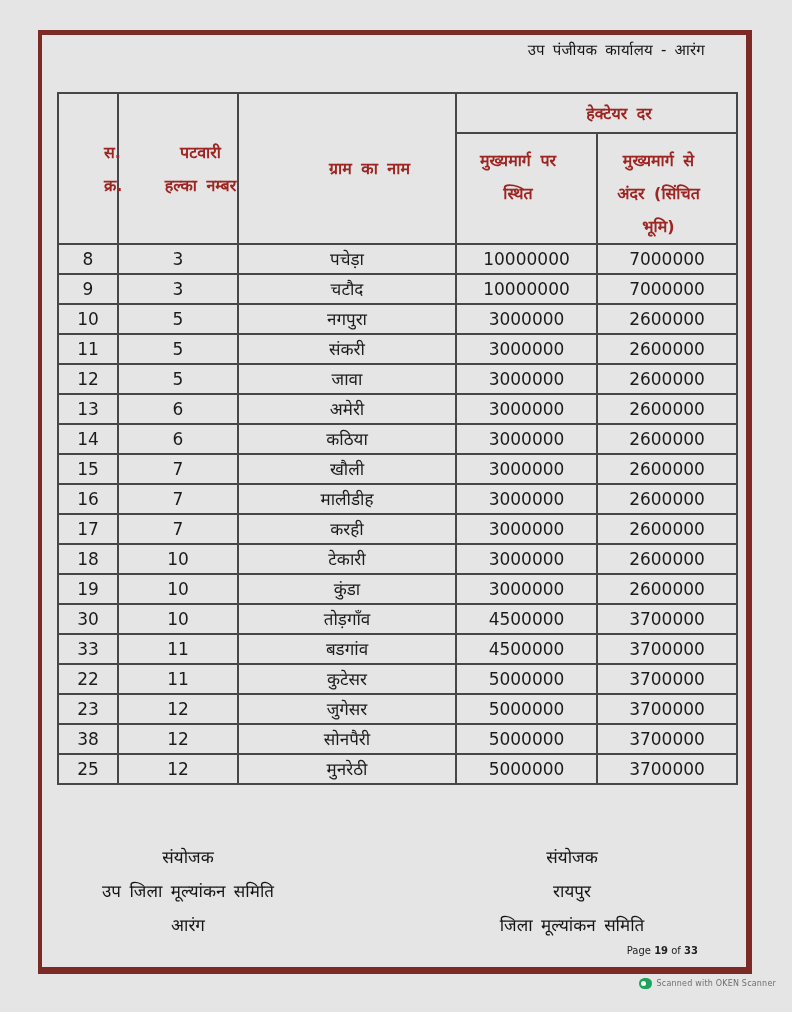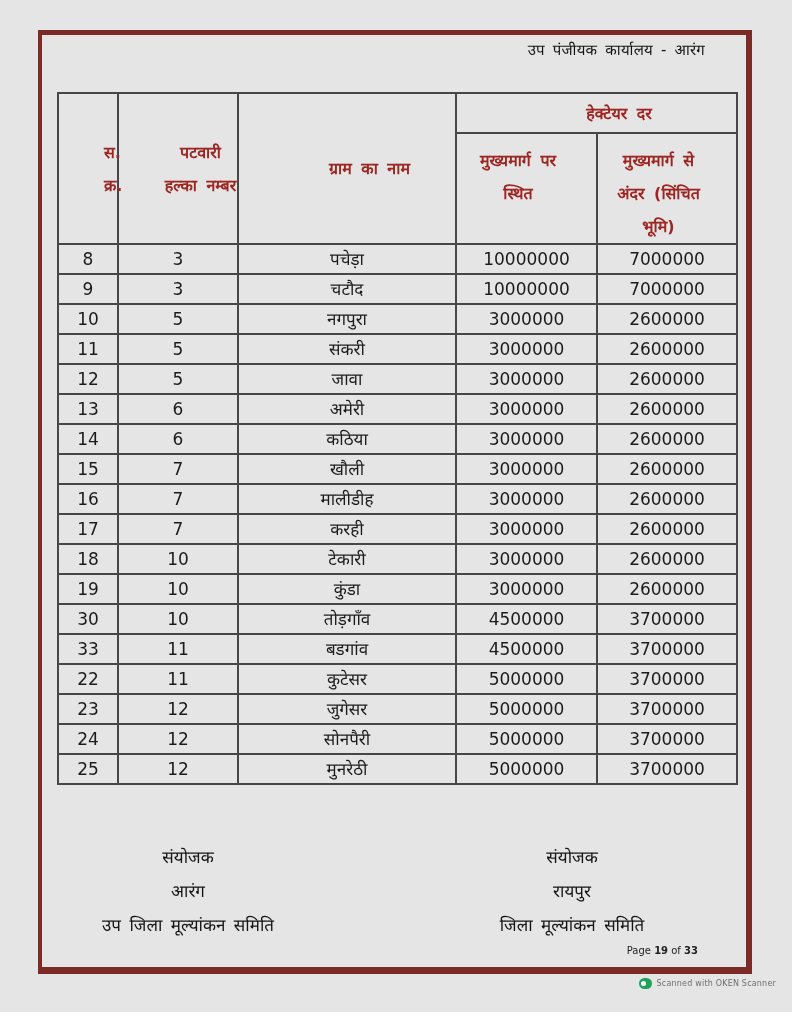--- a/index.html
+++ b/index.html
@@ -255,40 +255,40 @@
           <td>3700000</td>
         </tr>
         <tr>
           <td>23</td>
           <td>12</td>
           <td>जुगेसर</td>
           <td>5000000</td>
           <td>3700000</td>
         </tr>
         <tr>
-          <td>24</td>
+          <td>38</td>
           <td>12</td>
           <td>सोनपैरी</td>
           <td>5000000</td>
           <td>3700000</td>
         </tr>
         <tr>
           <td>25</td>
           <td>12</td>
           <td>मुनरेठी</td>
           <td>5000000</td>
           <td>3700000</td>
         </tr>
       </tbody>
   </table>
 
   <div class="sig sig-left">
     <div>संयोजक</div>
+    <div>उप जिला मूल्यांकन समिति</div>
     <div>आरंग</div>
-    <div>उप जिला मूल्यांकन समिति</div>
   </div>
 
   <div class="sig sig-right">
     <div>संयोजक</div>
     <div>रायपुर</div>
     <div>जिला मूल्यांकन समिति</div>
   </div>
 
   <div class="page-num">
     <span>Page</span>

